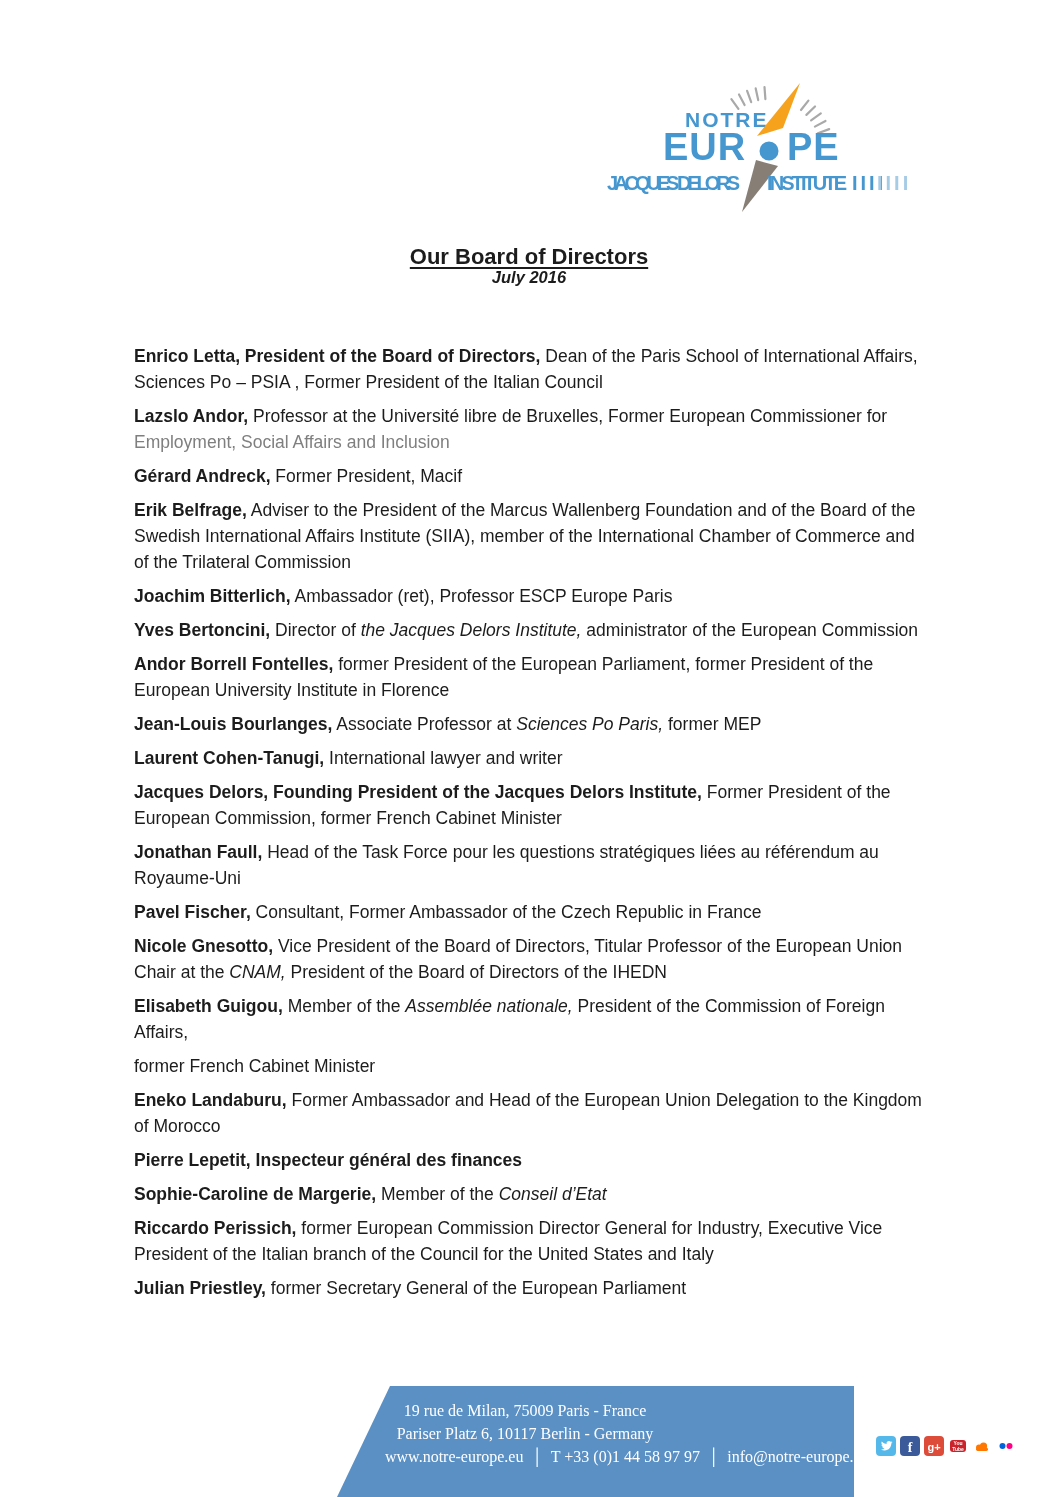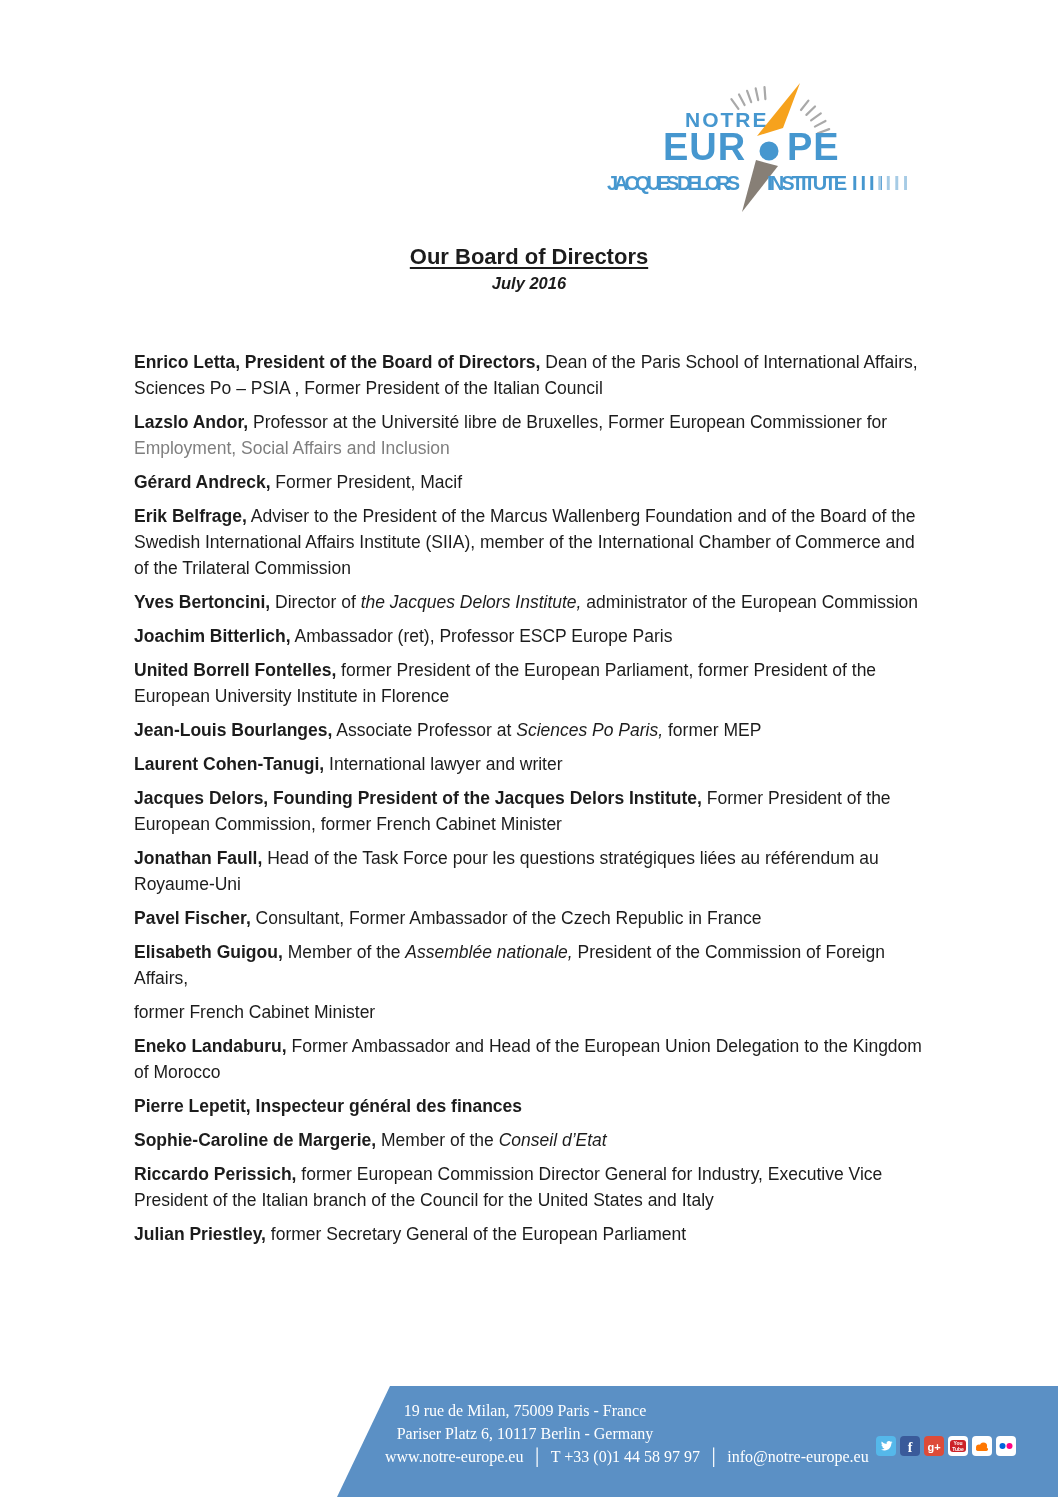--- a/index.html
+++ b/index.html
@@ -52,38 +52,38 @@
     line-height:20px;
     text-decoration:underline;
     text-underline-offset:3px;
   }
   .doc-subtitle{
     text-align:center;
     font-size:16.5px;
     font-weight:bold;
     font-style:italic;
     line-height:20px;
-    margin-top:6px;
+    margin-top:0;
   }
   .members{margin-top:56px;margin-left:8px;}
   .member{
     font-size:17.5px;
     line-height:26px;
     margin:0 0 8px 0;
     color:var(--text-dark);
   }
   .run.bold{font-weight:bold;}
   .run.italic{font-style:italic;}
   .run.bolditalic{font-weight:bold;}
   .run.gray{color:var(--text-gray);}
   
   .footer{
     position:absolute;
     left:0; top:1386px;
-    width:1058px; height:111px;
+    width:854px; height:111px;
   }
   .footer-band{
     position:absolute;
     inset:0;
     background:var(--footer-blue);
     clip-path:polygon(390px 0, 100% 0, 100% 100%, 337px 100%);
   }
   .footer-text{
     position:absolute;
     left:385px; top:13px;
@@ -138,28 +138,29 @@
   </div>
 
   <div class="content">
     <div class="doc-title">Our Board of Directors</div>
     <div class="doc-subtitle">July 2016</div>
     <div class="members">
         <p class="member"><span class="run bold">Enrico Letta, President of the Board of Directors,</span><span class="run regular"> Dean of the Paris School of International Affairs, Sciences Po – PSIA , Former President of the Italian Council</span></p>
         <p class="member"><span class="run bold">Lazslo Andor,</span><span class="run regular"> Professor at the Université libre de Bruxelles, Former European Commissioner for </span><span class="run gray">Employment, Social Affairs and Inclusion</span></p>
         <p class="member"><span class="run bold">Gérard Andreck,</span><span class="run regular"> Former President, Macif</span></p>
         <p class="member"><span class="run bold">Erik Belfrage,</span><span class="run regular"> Adviser to the President of the Marcus Wallenberg Foundation and of the Board of the Swedish International Affairs Institute (SIIA), member of the International Chamber of Commerce and of the Trilateral Commission</span></p>
+        <p class="member"><span class="run bold">Joachim Bitterlich,</span><span class="run regular"> Ambassador (ret), Professor ESCP Europe Paris</span></p>
         <p class="member"><span class="run bold">Yves Bertoncini,</span><span class="run regular"> Director of </span><span class="run italic">the Jacques Delors Institute,</span><span class="run regular"> administrator of the European Commission</span></p>
-        <p class="member"><span class="run bold">Joachim Bitterlich,</span><span class="run regular"> Ambassador (ret), Professor ESCP Europe Paris</span></p>
-        <p class="member"><span class="run bold">United Borrell Fontelles,</span><span class="run regular"> former President of the European Parliament, former President of the European University Institute in Florence</span></p>
+        <p class="member"><span class="run bold">Andor Borrell Fontelles,</span><span class="run regular"> former President of the European Parliament, former President of the European University Institute in Florence</span></p>
         <p class="member"><span class="run bold">Jean-Louis Bourlanges,</span><span class="run regular"> Associate Professor at </span><span class="run italic">Sciences Po Paris,</span><span class="run regular"> former MEP</span></p>
         <p class="member"><span class="run bold">Laurent Cohen-Tanugi,</span><span class="run regular"> International lawyer and writer</span></p>
         <p class="member"><span class="run bold">Jacques Delors, Founding President of the Jacques Delors Institute,</span><span class="run regular"> Former President of the European Commission, former French Cabinet Minister</span></p>
         <p class="member"><span class="run bold">Jonathan Faull,</span><span class="run regular"> Head of the Task Force pour les questions stratégiques liées au référendum au Royaume-Uni</span></p>
         <p class="member"><span class="run bold">Pavel Fischer,</span><span class="run regular"> Consultant, Former Ambassador of the Czech Republic in France</span></p>
+        <p class="member"><span class="run bold">Nicole Gnesotto,</span><span class="run regular"> Vice President of the Board of Directors, Titular Professor of the European Union Chair at the </span><span class="run italic">CNAM,</span><span class="run regular"> President of the Board of Directors of the IHEDN</span></p>
         <p class="member"><span class="run bold">Elisabeth Guigou,</span><span class="run regular"> Member of the </span><span class="run italic">Assemblée nationale,</span><span class="run regular"> President of the Commission of Foreign Affairs,</span></p>
         <p class="member"><span class="run regular">former French Cabinet Minister</span></p>
         <p class="member"><span class="run bold">Eneko Landaburu,</span><span class="run regular"> Former Ambassador and Head of the European Union Delegation to the Kingdom of Morocco</span></p>
         <p class="member"><span class="run bold">Pierre Lepetit, </span><span class="run bolditalic">Inspecteur général des finances</span></p>
         <p class="member"><span class="run bold">Sophie-Caroline de Margerie,</span><span class="run regular"> Member of the </span><span class="run italic">Conseil d’Etat</span></p>
         <p class="member"><span class="run bold">Riccardo Perissich,</span><span class="run regular"> former European Commission Director General for Industry, Executive Vice President of the Italian branch of the Council for the United States and Italy</span></p>
         <p class="member"><span class="run bold">Julian Priestley,</span><span class="run regular"> former Secretary General of the European Parliament</span></p>
       </div>
   </div>
 

